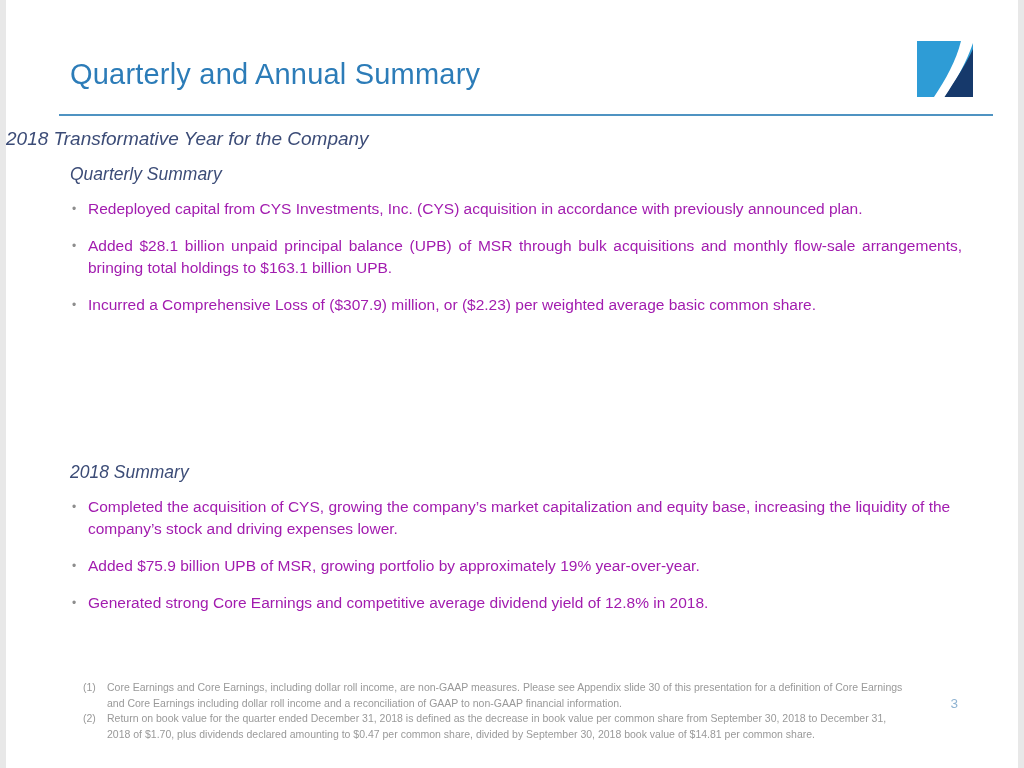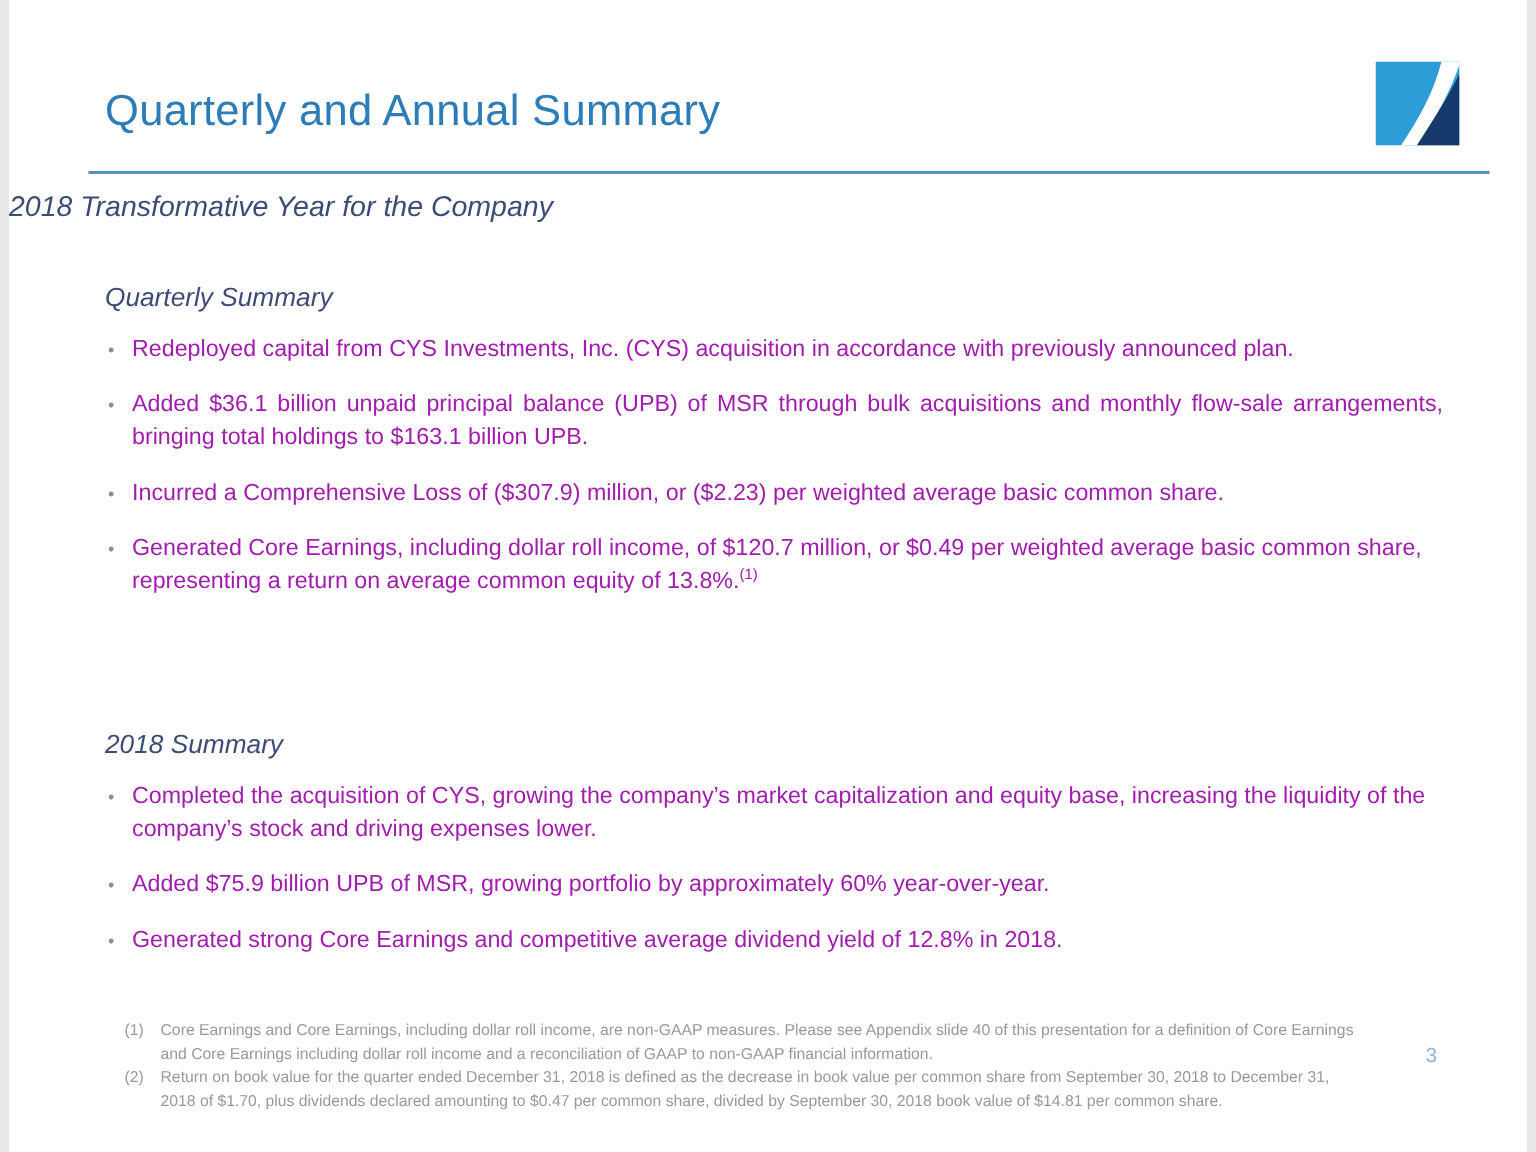--- a/index.html
+++ b/index.html
@@ -41,21 +41,21 @@
   .subtitle {
     position: absolute;
     left: 0;
     top: 128px;
     width: 1024px;
     font-size: 19px;
     font-style: italic;
     color: #3C4C77;
   }
   
-  .section { position: absolute; left: 64px; width: 892px; margin-top: 24px; }
+  .section { position: absolute; left: 64px; width: 892px; }
   .section-quarterly { top: 164px; }
   .section-annual { top: 462px; }
   .section-heading {
     margin: 0 0 13px 0;
     font-size: 17.5px;
     font-weight: 500;
     font-style: italic;
     color: #3C4C77;
   }
   .bullets { list-style: none; margin: 0; padding: 0; }
@@ -116,39 +116,38 @@
   </svg>
 
   <div class="title-rule"></div>
 
   <div class="subtitle">2018 Transformative Year for the Company</div>
 
   <section class="section section-quarterly">
     <h2 class="section-heading">Quarterly Summary</h2>
     <ul class="bullets">
       <li><span>Redeployed capital from CYS Investments, Inc. (CYS) acquisition in accordance with previously announced plan.</span><sup class="footnote-ref"></sup></li>
-      <li class="justified"><span>Added $36.1 billion unpaid principal balance (UPB) of MSR through bulk acquisitions and monthly flow-sale arrangements, bringing total holdings to $163.1 billion UPB.</span><sup class="footnote-ref"></sup></li>
+      <li class="justified"><span>Added $28.1 billion unpaid principal balance (UPB) of MSR through bulk acquisitions and monthly flow-sale arrangements, bringing total holdings to $163.1 billion UPB.</span><sup class="footnote-ref"></sup></li>
       <li><span>Incurred a Comprehensive Loss of ($307.9) million, or ($2.23) per weighted average basic common share.</span><sup class="footnote-ref"></sup></li>
-      <li><span>Generated Core Earnings, including dollar roll income, of $120.7 million, or $0.49 per weighted average basic common share, representing a return on average common equity of 13.8%.</span><sup class="footnote-ref">(1)</sup></li>
     </ul>
   </section>
 
   <section class="section section-annual">
     <h2 class="section-heading">2018 Summary</h2>
     <ul class="bullets">
       <li><span>Completed the acquisition of CYS, growing the company’s market capitalization and equity base, increasing the liquidity of the company’s stock and driving expenses lower.</span><sup class="footnote-ref"></sup></li>
-      <li><span>Added $75.9 billion UPB of MSR, growing portfolio by approximately 60% year-over-year.</span><sup class="footnote-ref"></sup></li>
+      <li><span>Added $75.9 billion UPB of MSR, growing portfolio by approximately 19% year-over-year.</span><sup class="footnote-ref"></sup></li>
       <li><span>Generated strong Core Earnings and competitive average dividend yield of 12.8% in 2018.</span><sup class="footnote-ref"></sup></li>
     </ul>
   </section>
 
   <div class="footnotes">
     <div class="footnote">
       <span class="marker">(1)</span>
-      <span class="fn-text">Core Earnings and Core Earnings, including dollar roll income, are non-GAAP measures. Please see Appendix slide 40 of this presentation for a definition of Core Earnings and Core Earnings including dollar roll income and a reconciliation of GAAP to non-GAAP financial information.</span>
+      <span class="fn-text">Core Earnings and Core Earnings, including dollar roll income, are non-GAAP measures. Please see Appendix slide 30 of this presentation for a definition of Core Earnings and Core Earnings including dollar roll income and a reconciliation of GAAP to non-GAAP financial information.</span>
     </div>
     <div class="footnote">
       <span class="marker">(2)</span>
       <span class="fn-text">Return on book value for the quarter ended December 31, 2018 is defined as the decrease in book value per common share from September 30, 2018 to December 31, 2018 of $1.70, plus dividends declared amounting to $0.47 per common share, divided by September 30, 2018 book value of $14.81 per common share.</span>
     </div>
   </div>
 
   <div class="page-number">3</div>
 
 </div>

